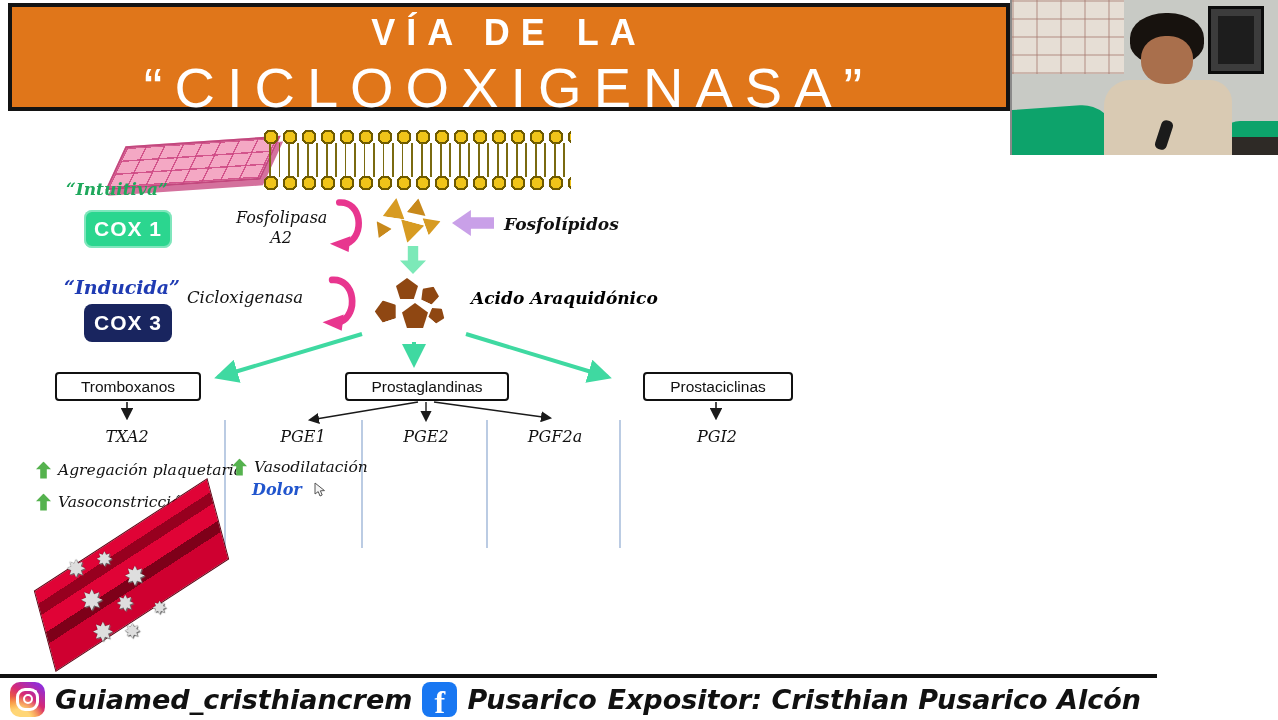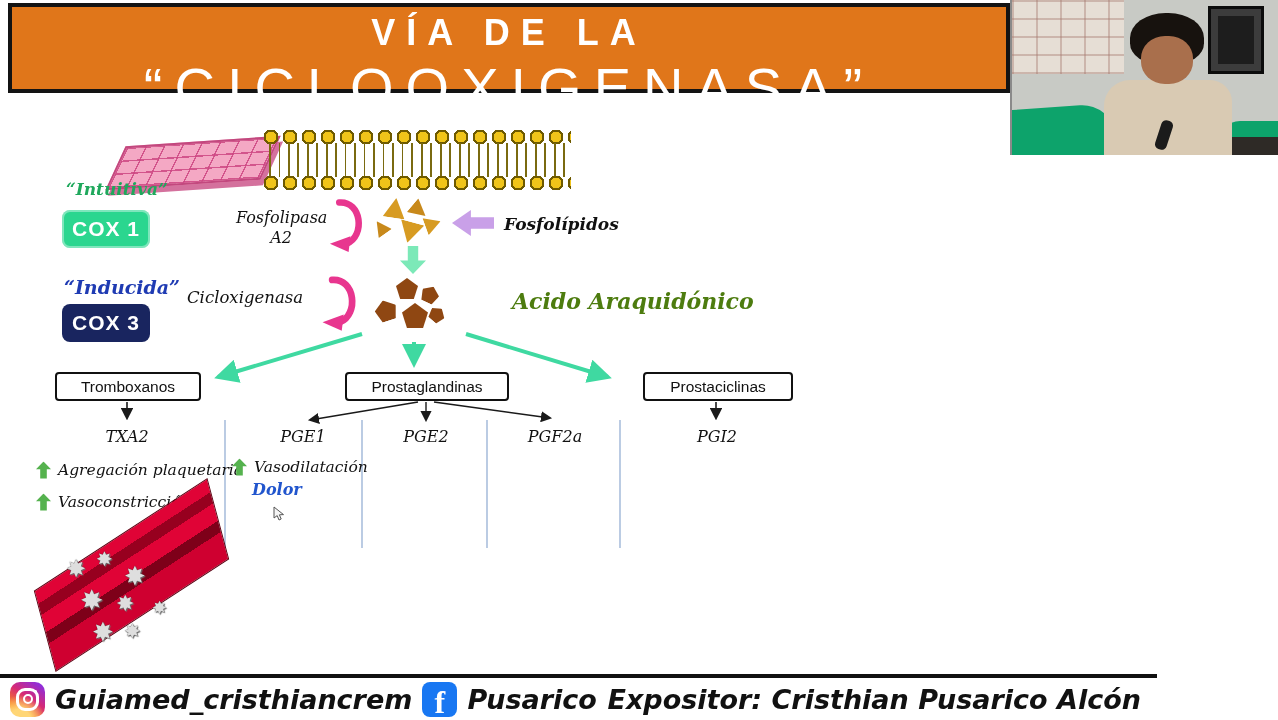--- a/index.html
+++ b/index.html
@@ -1,20 +1,20 @@
 <!DOCTYPE html>
 <html><head>
 <meta charset="utf-8">
 <style>
   html,body{margin:0;padding:0;}
   body{width:1278px;height:720px;font-family:"Liberation Sans",sans-serif;}
   .canvas{position:relative;width:1278px;height:720px;background:#ffffff;overflow:hidden;}
 
   
-  .banner{position:absolute;left:8px;top:3px;width:1002px;height:90px;background:#e0761a;
+  .banner{position:absolute;left:8px;top:3px;width:1002px;height:108px;background:#e0761a;
     border:4px solid #131313;box-sizing:border-box;text-align:center;color:#fff;}
   .banner-l1{margin-top:5px;font-size:36px;font-weight:bold;letter-spacing:11px;}
   .banner-l2{font-size:56px;font-weight:normal;letter-spacing:12px;margin-top:1px;}
 
   
   .webcam{position:absolute;right:0;top:0;width:268px;height:155px;background:#c8cac5;overflow:hidden;border-left:2px solid #8a8a8a;box-sizing:border-box;}
   .wc-collage{position:absolute;left:0;top:0;width:112px;height:74px;background-color:#e6ded5;
     background-image:repeating-linear-gradient(0deg,rgba(165,120,110,.4) 0 2px,transparent 2px 18px),
                      repeating-linear-gradient(90deg,rgba(165,120,110,.4) 0 2px,transparent 2px 24px);}
   .wc-frame{position:absolute;right:14px;top:6px;width:50px;height:62px;background:#1d1d1d;border:3px solid #0c0c0c;box-shadow:inset 0 0 0 7px #3c3c3c;}
@@ -38,28 +38,28 @@
   .lipid-row.top{top:0;}
   .lipid-row.bottom{bottom:0;}
   .lipid-tails{position:absolute;left:6px;right:4px;top:14px;bottom:14px;
     background-image:repeating-linear-gradient(90deg,#7a6a10 0 1.5px,transparent 1.5px 9.5px);}
 
   
   .serif{font-family:"DejaVu Serif","Liberation Serif",serif;font-style:italic;}
   .lbl-intuitiva{position:absolute;left:66px;top:179px;font-size:17px;font-weight:bold;color:#1fa85c;}
   .lbl-inducida{position:absolute;left:64px;top:276px;font-size:19px;font-weight:bold;color:#1f3bb3;}
   .cox{position:absolute;width:88px;height:38px;border-radius:8px;color:#fff;font-weight:bold;font-size:21px;
-    display:flex;align-items:center;justify-content:center;letter-spacing:1px;}
+    display:flex;align-items:center;justify-content:center;letter-spacing:1px;margin-left:22px;}
   .cox1{left:62px;top:210px;background:#2bd68f;box-shadow:inset 0 0 0 2px rgba(255,255,255,.4);}
   .cox2{left:62px;top:304px;background:#19255f;}
 
   .lbl-fosfolipasa{position:absolute;left:236px;top:208px;width:90px;text-align:center;font-size:16px;line-height:20px;color:#111;}
   .lbl-fosfolipidos{position:absolute;left:504px;top:214px;font-size:17px;font-weight:bold;color:#111;}
   .lbl-cicloxigenasa{position:absolute;left:187px;top:288px;font-size:16.5px;color:#111;}
-  .lbl-acido{position:absolute;left:512px;top:288px;font-size:22px;font-weight:bold;color:#4d7c0f;}
+  .lbl-acido{position:absolute;left:471px;top:288px;font-size:17px;font-weight:bold;color:#000000;}
 
   
   .curve{position:absolute;}
   .curve1{left:318px;top:195px;width:50px;height:58px;}
   .curve2{left:311px;top:272px;width:50px;height:60px;}
 
   .fragments{position:absolute;left:370px;top:196px;width:82px;height:54px;}
   .tri{position:absolute;clip-path:polygon(50% 0,100% 100%,0 100%);background:#d79b22;filter:drop-shadow(0 0 1px #6b4a00);}
   .tri:nth-child(1){left:14px;top:2px;width:22px;height:20px;transform:rotate(8deg);}
   .tri:nth-child(2){left:40px;top:6px;width:18px;height:17px;transform:rotate(130deg);background:#c8891b;}
@@ -97,21 +97,21 @@
   .prod-pge1{left:303px;}
   .prod-pge2{left:426px;}
   .prod-pgf2a{left:555px;}
   .prod-pgi2{left:717px;}
 
   
   .effect{position:absolute;display:flex;align-items:center;gap:7px;font-size:15.5px;color:#111;}
   .fx-agregacion{left:36px;top:461px;}
   .fx-vasoconstriccion{left:36px;top:493px;}
   .fx-vasodilatacion{left:232px;top:458px;}
-  .fx-dolor{left:252px;top:480px;color:#2155cd;font-weight:bold;font-size:16px;flex-direction:column;}
+  .fx-dolor{left:252px;top:480px;color:#2155cd;font-weight:bold;font-size:16px;}
   .up-arrow{display:inline-block;width:15px;height:17px;background:#55b24e;flex:0 0 auto;
     clip-path:polygon(50% 0,100% 45%,72% 45%,72% 100%,28% 100%,28% 45%,0 45%);
     filter:drop-shadow(0 0 1px #1c6b22);}
   .cursor-icon{margin-left:4px;}
 
   
   .ribbon-wrap{position:absolute;left:28px;top:505px;width:205px;height:160px;}
   .ribbon{position:absolute;left:0;top:30px;width:205px;height:78px;transform:rotate(-33deg) skewX(-18deg);
     background:linear-gradient(180deg,#e00336 0 16%,#97001f 16% 30%,#e00336 30% 52%,#7e0019 52% 66%,#cf0030 66% 100%);
     border:1px solid #5e0012;}

